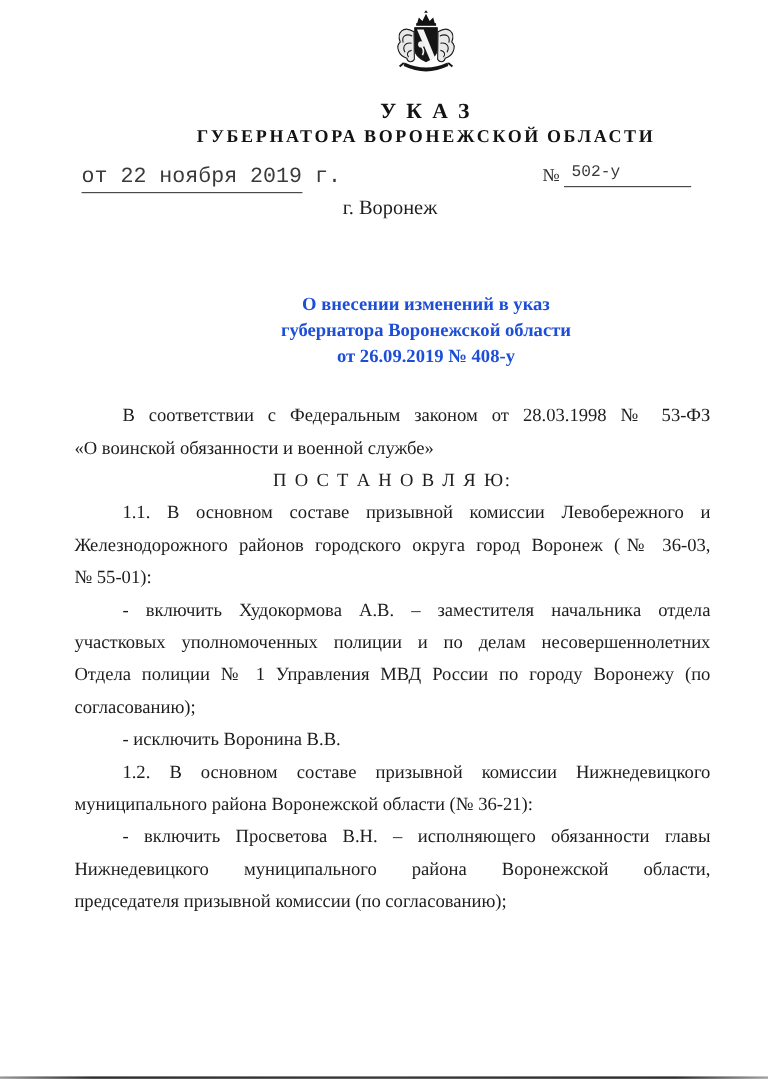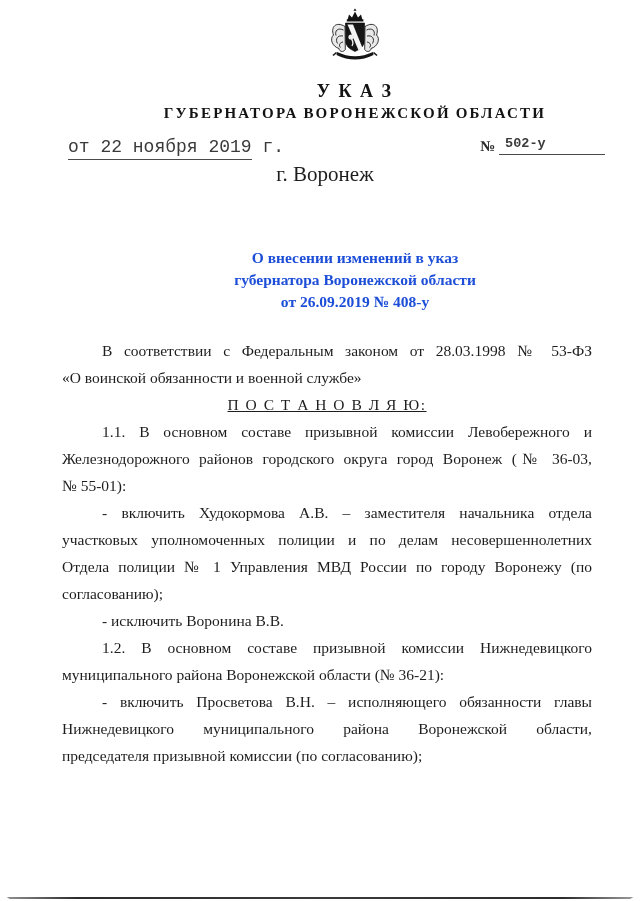--- a/index.html
+++ b/index.html
@@ -6,21 +6,20 @@
   html, body { margin: 0; padding: 0; background: #ffffff; }
   .page {
     position: relative;
     width: 640px;
     height: 901px;
     margin: 0;
     background: #ffffff;
     overflow: hidden;
     font-family: "Liberation Serif", "DejaVu Serif", serif;
     color: #1d1d1d;
-    border-radius: 18px;
   }
   
   .center-header { width: 640px; box-sizing: border-box; padding-left: 70px; text-align: center; }
   .emblem { display: inline-block; width: 58px; height: 58px; margin-top: 8px; }
   .doc-type {
     margin-top: 11px;
     font-weight: bold;
     font-size: 18px;
     letter-spacing: 2px;
     color: #131313;
@@ -33,49 +32,49 @@
     word-spacing: -1px;
     color: #131313;
   }
   .date-row { position: relative; height: 22px; margin-top: 14px; }
   .date-left {
     position: absolute; left: 68px; top: 1px;
     font-family: "Liberation Mono", "DejaVu Sans Mono", monospace;
     font-size: 18px; color: #3a3a3a; white-space: nowrap;
   }
   .date-left .underlined { border-bottom: 1px solid #4a4a4a; padding-bottom: 2px; }
-  .number-right { position: absolute; left: 480px; top: 0; white-space: nowrap; font-weight: bold; }
+  .number-right { position: absolute; left: 452px; top: 0; white-space: nowrap; }
   .number-sign { font-size: 15px; color: #2a2a2a; }
   .number-value {
     display: inline-block; min-width: 106px; box-sizing: border-box;
     border-bottom: 1px solid #4a4a4a;
     font-family: "Liberation Mono", "DejaVu Sans Mono", monospace;
     font-size: 13.5px; color: #3a3a3a;
     padding: 0 0 3px 6px; vertical-align: bottom;
   }
-  .city { margin-top: 4px; width: 640px; box-sizing: border-box; padding-left: 10px; text-align: center; font-size: 21px; }
+  .city { margin-top: 4px; width: 640px; box-sizing: border-box; padding-left: 10px; text-align: center; font-size: 17px; }
   .title-block {
     margin-top: 60px;
     width: 640px; box-sizing: border-box; padding-left: 70px;
     text-align: center;
     font-weight: bold;
     font-size: 15.5px;
     line-height: 22px;
     color: #1d4ed8;
   }
   .body-text {
     margin-top: 24px;
     padding: 0 48px 0 62px;
     font-size: 15.5px;
     line-height: 27px;
   }
   .jl { text-align: justify; text-align-last: justify; }
   .jl-last { text-align: left; text-align-last: left; }
   .indent { text-indent: 40px; }
-  .resolution { text-align: right; text-align-last: center; letter-spacing: 1.5px; text-decoration: underline; }
+  .resolution { text-align: right; text-align-last: center; letter-spacing: 1.5px; }
   .gap-before { margin-top: 26px; }
   .bottom-edge {
     position: absolute; left: 0; right: 0; bottom: 2px; height: 2px;
     background: linear-gradient(90deg, #9a9a9a, #2c2c2c 12%, #3a3a3a 50%, #2c2c2c 88%, #a5a5a5);
   }
 </style>
 </head>
 <body>
 
 <div class="page">

